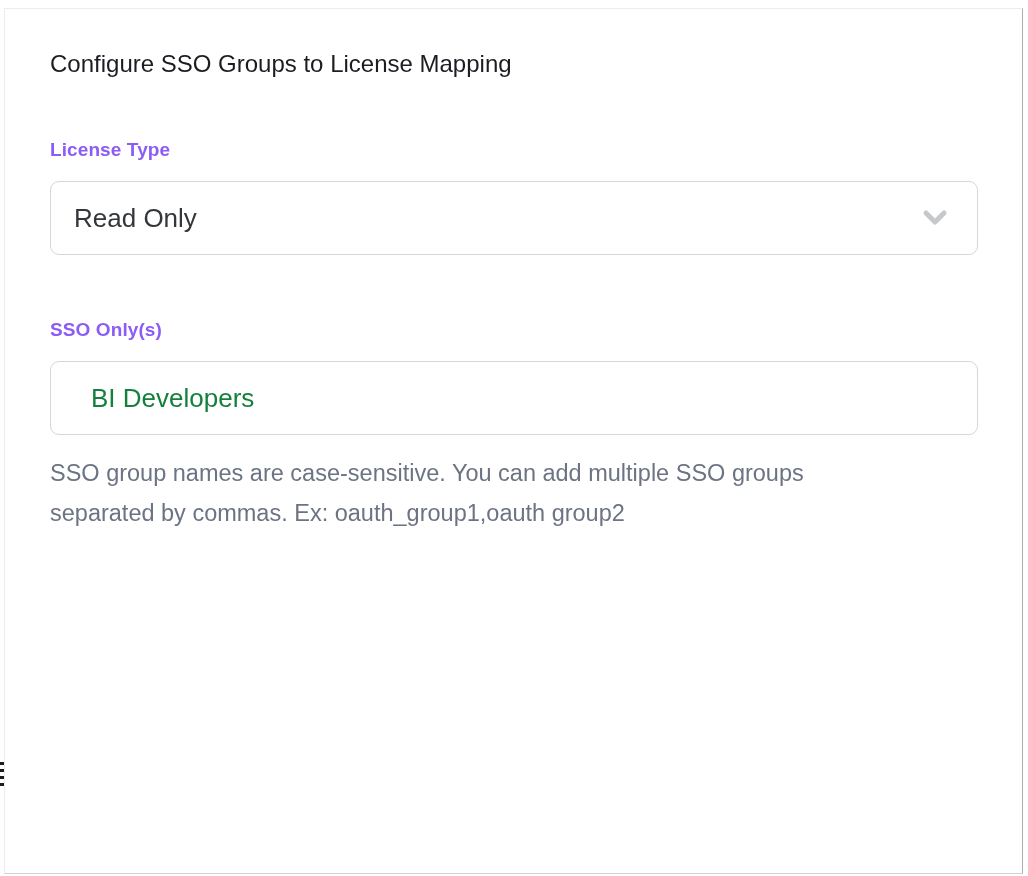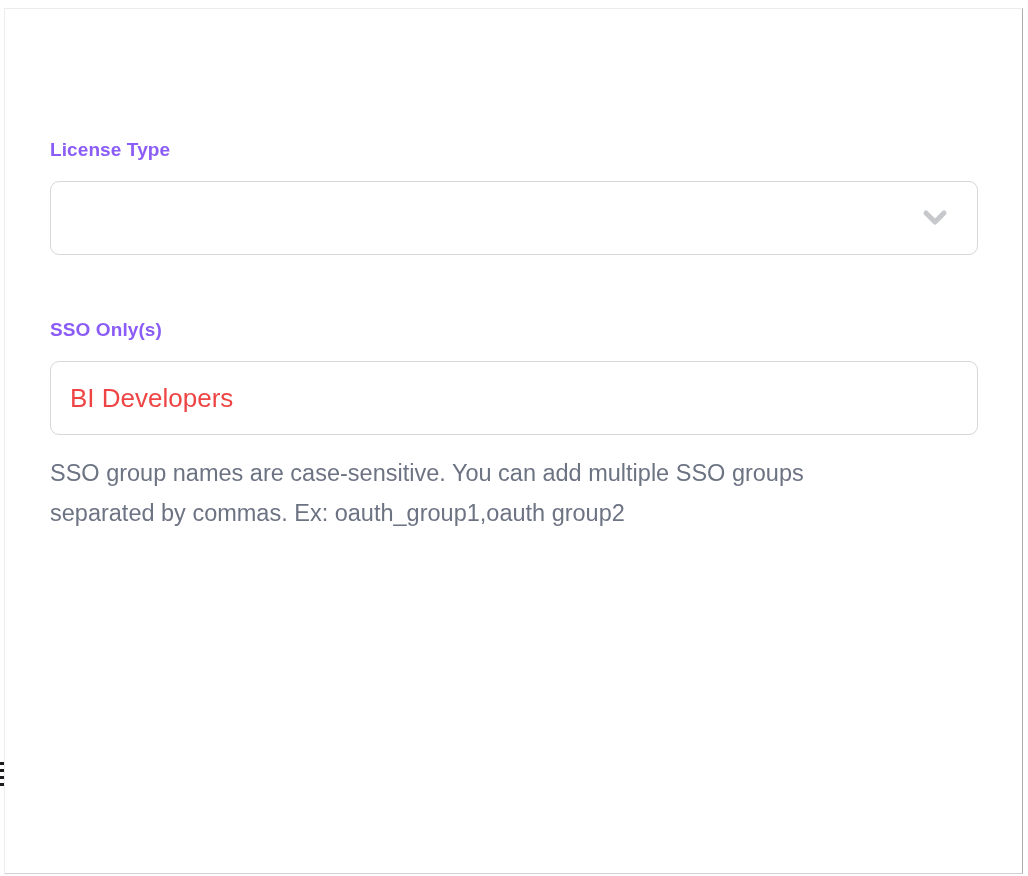--- a/index.html
+++ b/index.html
@@ -114,24 +114,24 @@
     right: 26px; top: 50%;
     transform: translateY(-50%);
     width: 32px; height: 32px;
     display: flex;
     align-items: center;
     justify-content: center;
   }
 
   .text-input {
     top: 495px;
-    padding: 0 19px;
+    padding: 0 40px;
     font-family: "Liberation Sans", sans-serif;
     font-size: 26px;
-    color: #ef4444;
+    color: #15803d;
     outline: none;
   }
 
   .help-text {
     position: absolute;
     left: 45px; top: 588px;
     width: 850px;
     font-size: 23.5px;
     line-height: 40px;
     font-weight: 400;
@@ -148,24 +148,26 @@
     <span></span>
     <span></span>
     <span></span>
 </div>
 
 <div class="modal">
 
 
   <div class="modal-body">
 
+    <div class="section-heading" style="top:41px;">Configure SSO Groups to License Mapping</div>
 
     <div class="field-label" style="top:130px;">License Type</div>
 
     <div class="control select-box" style="top:172px;">
+      <div class="select-value">Read Only</div>
       <div class="select-chevron">
         <svg width="32" height="32" viewBox="0 0 32 32">
           <path d="M7 11 L16 20 L25 11" stroke="#c6c8cc" stroke-width="5" stroke-linecap="round" stroke-linejoin="round" fill="none"></path>
         </svg>
       </div>
     </div>
 
     <div class="field-label" style="top:310px;">SSO Only(s)</div>
 
     <input class="control text-input" style="top: 352px;" type="text" value="BI Developers">

